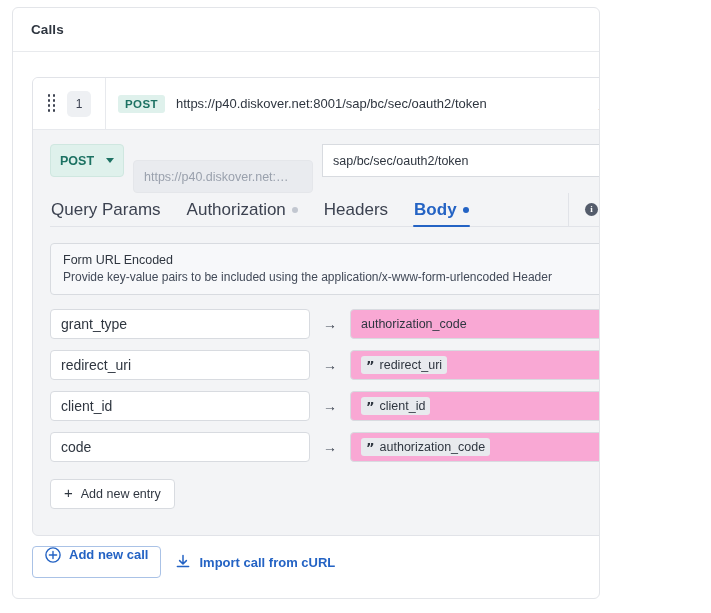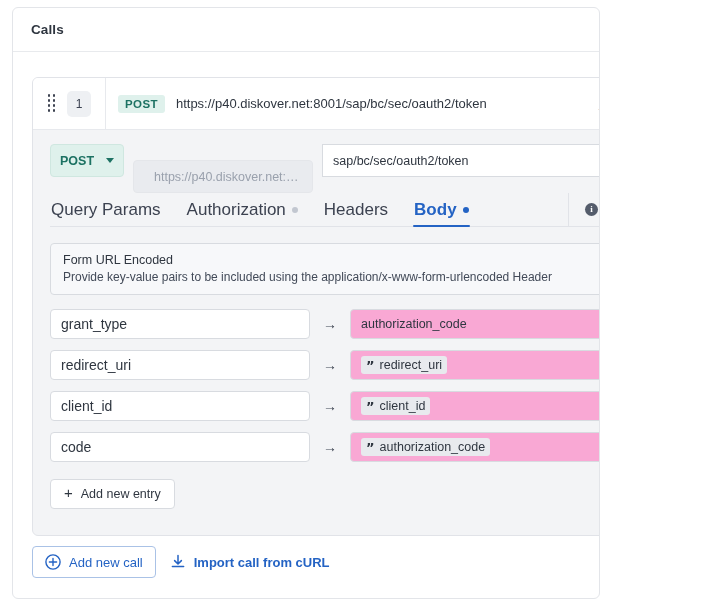--- a/index.html
+++ b/index.html
@@ -149,21 +149,21 @@
     border-right: 4.5px solid transparent;
     border-top: 5px solid currentColor;
   }
   .base-url {
     width: 180px; height: 33px;
     background: #e9ebef;
     border: 1px solid #e4e6ea;
     border-radius: 4px;
     margin-left: 9px;
     display: flex; align-items: center;
-    padding: 0 20px;
+    padding: 0 10px;
     font-size: 12.5px;
     color: #9aa1ad;
     white-space: nowrap; overflow: hidden; margin-top: 32px;
   }
   .path-input {
     flex: 1; height: 33px;
     background: #ffffff;
     border: 1px solid #d8dbe0;
     border-radius: 0;
     margin-left: 9px;
@@ -333,30 +333,29 @@
   .footer {
     position: absolute;
     left: 19px;
     top: 538px;
     display: flex;
     align-items: center;
     gap: 14px;
   }
   .btn-outline-blue {
     display: inline-flex;
-    align-items: center;
     gap: 8px;
     height: 32px;
     padding: 0 12px;
     border: 1px solid #aac2e6;
     border-radius: 4px;
     background: #ffffff;
     color: #2463c4;
     font-size: 13px;
-    font-weight: normal;
+    font-weight: bold;
     cursor: pointer;
   }
   .btn-link-blue {
     display: inline-flex;
     align-items: center;
     gap: 8px;
     height: 32px;
     color: #2463c4;
     font-size: 13px;
     font-weight: bold;

